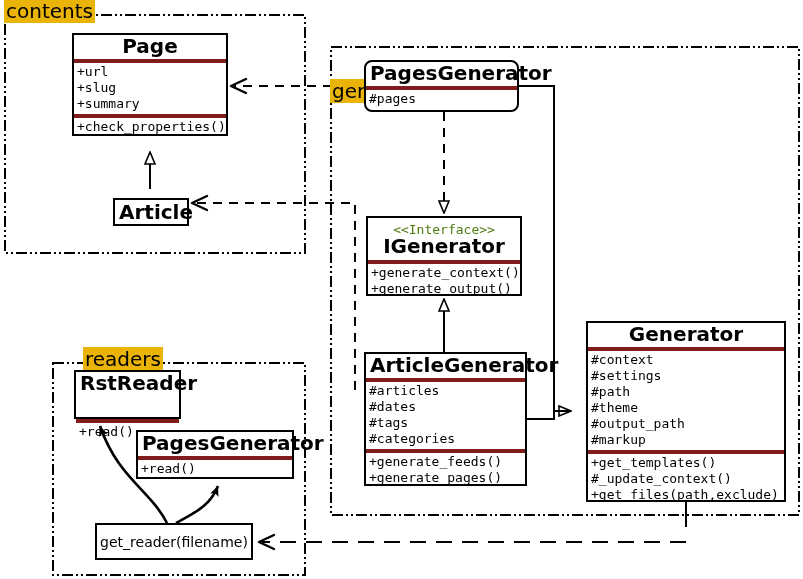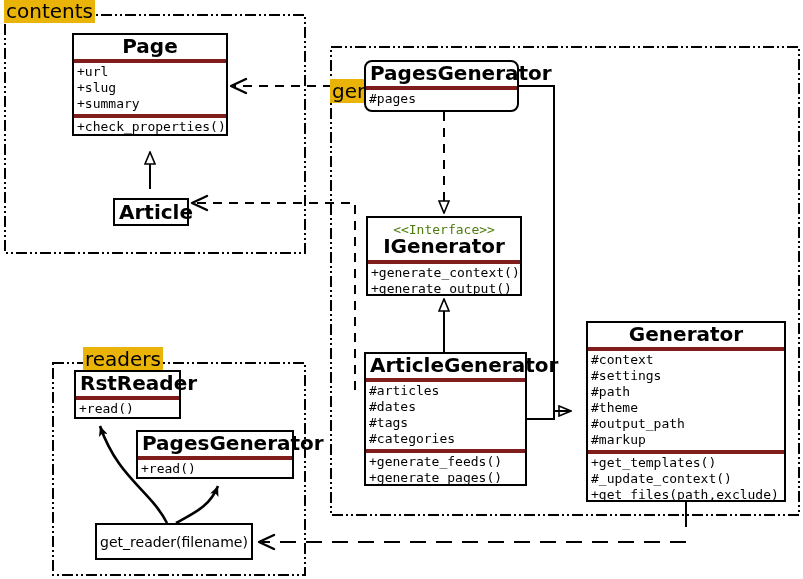--- a/index.html
+++ b/index.html
@@ -195,21 +195,21 @@
       <div class="member">#output_path</div>
       <div class="member">#markup</div>
     </div>
     <div class="compartment">
       <div class="member">+get_templates()</div>
       <div class="member">#_update_context()</div>
       <div class="member">+get_files(path,exclude)</div>
     </div>
   </div>
 
-  <div class="cls" style="left:74px; top:370px; width:107px; height:49px;">
+  <div class="cls" style="left:74px; top:370px; width:107px; height:49px;gap:23px;">
     <div class="cls-name">RstReader</div>
     <div class="compartment">
       <div class="member">+read()</div>
     </div>
   </div>
 
   <div class="cls" style="left:136px; top:430px; width:158px; height:49px;">
     <div class="cls-name">PagesGenerator</div>
     <div class="compartment">
       <div class="member">+read()</div>

